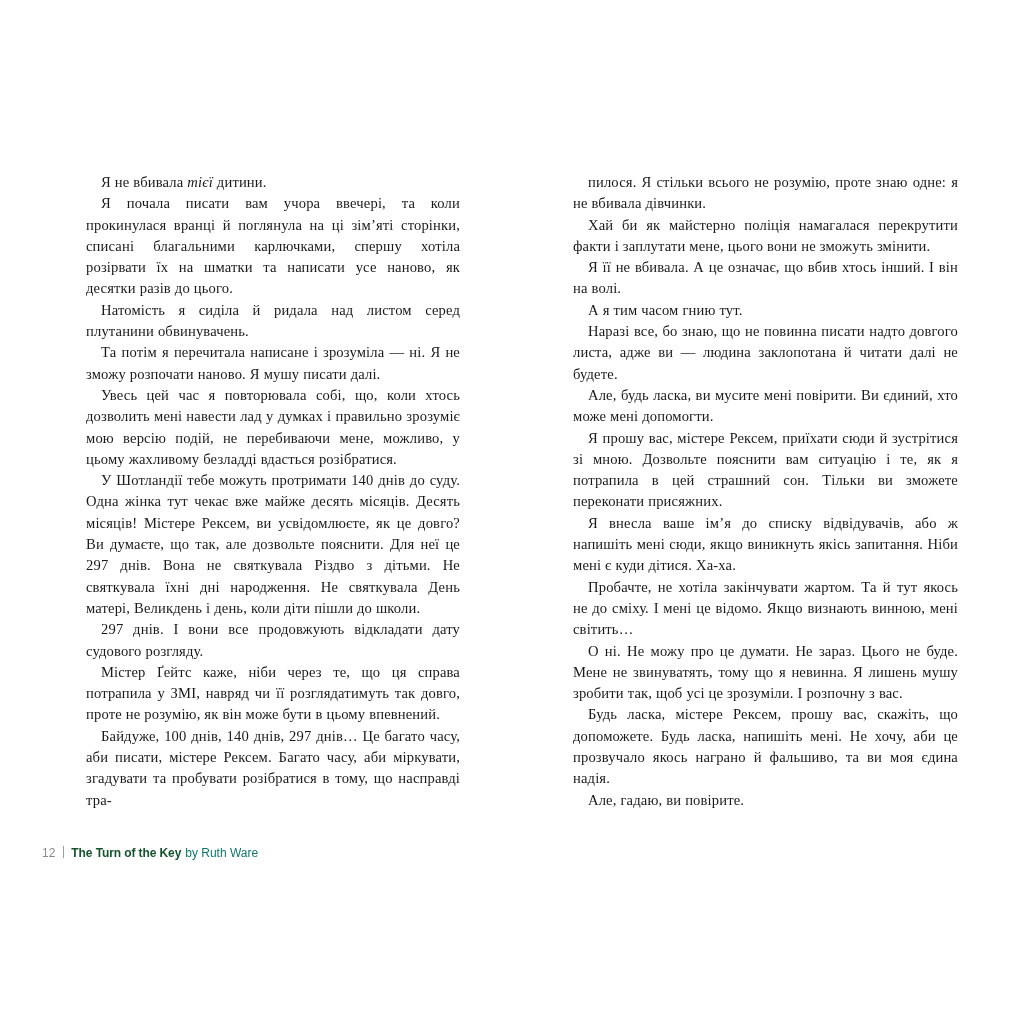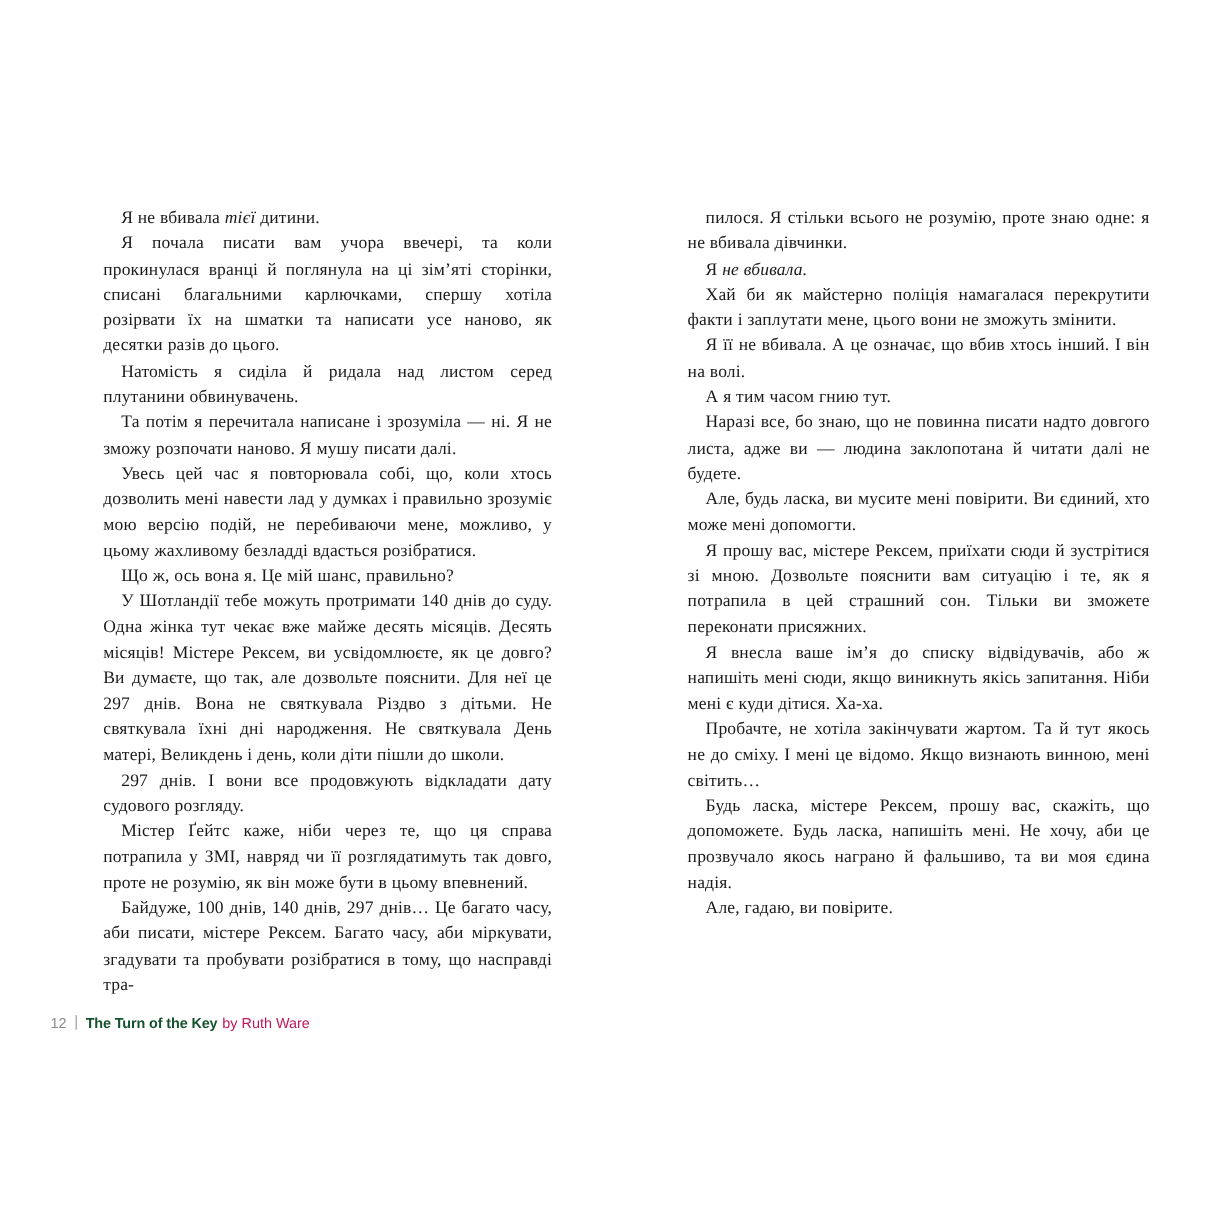--- a/index.html
+++ b/index.html
@@ -103,44 +103,43 @@
 <div id="page">
 
   <div class="spread">
 
     <div class="column left" id="col-left">
         <p class="para">Я не вбивала <em>тієї</em> дитини.</p>
         <p class="para">Я почала писати вам учора ввечері, та коли прокинулася вранці й поглянула на ці зім’яті сторінки, списані благальними карлючками, спершу хотіла розірвати їх на шматки та написати усе наново, як десятки разів до цього.</p>
         <p class="para">Натомість я сиділа й ридала над листом серед плутанини обвинувачень.</p>
         <p class="para">Та потім я перечитала написане і зрозуміла — ні. Я не зможу розпочати наново. Я мушу писати далі.</p>
         <p class="para">Увесь цей час я повторювала собі, що, коли хтось дозволить мені навести лад у думках і правильно зрозуміє мою версію подій, не перебиваючи мене, можливо, у цьому жахливому безладді вдасться розібратися.</p>
-        <p class="para">Що ж, ось вона я. Це мій шанс, правильно?</p>
         <p class="para">У Шотландії тебе можуть протримати 140 днів до суду. Одна жінка тут чекає вже майже десять місяців. Десять місяців! Містере Рексем, ви усвідомлюєте, як це довго? Ви думаєте, що так, але дозвольте пояснити. Для неї це 297 днів. Вона не святкувала Різдво з дітьми. Не святкувала їхні дні народження. Не святкувала День матері, Великдень і день, коли діти пішли до школи.</p>
         <p class="para">297 днів. І вони все продовжують відкладати дату судового розгляду.</p>
         <p class="para">Містер Ґейтс каже, ніби через те, що ця справа потрапила у ЗМІ, навряд чи її розглядатимуть так довго, проте не розумію, як він може бути в цьому впевнений.</p>
         <p class="para">Байдуже, 100 днів, 140 днів, 297 днів… Це багато часу, аби писати, містере Рексем. Багато часу, аби міркувати, згадувати та пробувати розібратися в тому, що насправді тра-</p>
       </div>
 
     <div class="column right" id="col-right">
         <p class="para">пилося. Я стільки всього не розумію, проте знаю одне: я не вбивала дівчинки.</p>
-        <p class="para">Я <em>не вбивала.</em></p>
         <p class="para">Хай би як майстерно поліція намагалася перекрутити факти і заплутати мене, цього вони не зможуть змінити.</p>
         <p class="para">Я її не вбивала. А це означає, що вбив хтось інший. І він на волі.</p>
         <p class="para">А я тим часом гнию тут.</p>
         <p class="para">Наразі все, бо знаю, що не повинна писати надто довгого листа, адже ви — людина заклопотана й читати далі не будете.</p>
         <p class="para">Але, будь ласка, ви мусите мені повірити. Ви єдиний, хто може мені допомогти.</p>
         <p class="para">Я прошу вас, містере Рексем, приїхати сюди й зустрітися зі мною. Дозвольте пояснити вам ситуацію і те, як я потрапила в цей страшний сон. Тільки ви зможете переконати присяжних.</p>
         <p class="para">Я внесла ваше ім’я до списку відвідувачів, або ж напишіть мені сюди, якщо виникнуть якісь запитання. Ніби мені є куди дітися. Ха-ха.</p>
         <p class="para">Пробачте, не хотіла закінчувати жартом. Та й тут якось не до сміху. І мені це відомо. Якщо визнають винною, мені світить…</p>
+        <p class="para">О ні. Не можу про це думати. Не зараз. Цього не буде. Мене не звинуватять, тому що я невинна. Я лишень мушу зробити так, щоб усі це зрозуміли. І розпочну з вас.</p>
         <p class="para">Будь ласка, містере Рексем, прошу вас, скажіть, що допоможете. Будь ласка, напишіть мені. Не хочу, аби це прозвучало якось награно й фальшиво, та ви моя єдина надія.</p>
         <p class="para">Але, гадаю, ви повірите.</p>
       </div>
 
   </div>
 
   <div class="footer">
     <span class="pagenum" style="color: rgb(138, 138, 138);">12</span>
     <span class="rule"></span>
     <span class="booktitle" style="color: #14532d; text-align: center;">The Turn of the Key</span>
-    <span class="byline" style="color: #be185d;">by Ruth Ware</span>
+    <span class="byline" style="color: #0f766e;">by Ruth Ware</span>
   </div>
 
 </div>
 
 </body></html>

